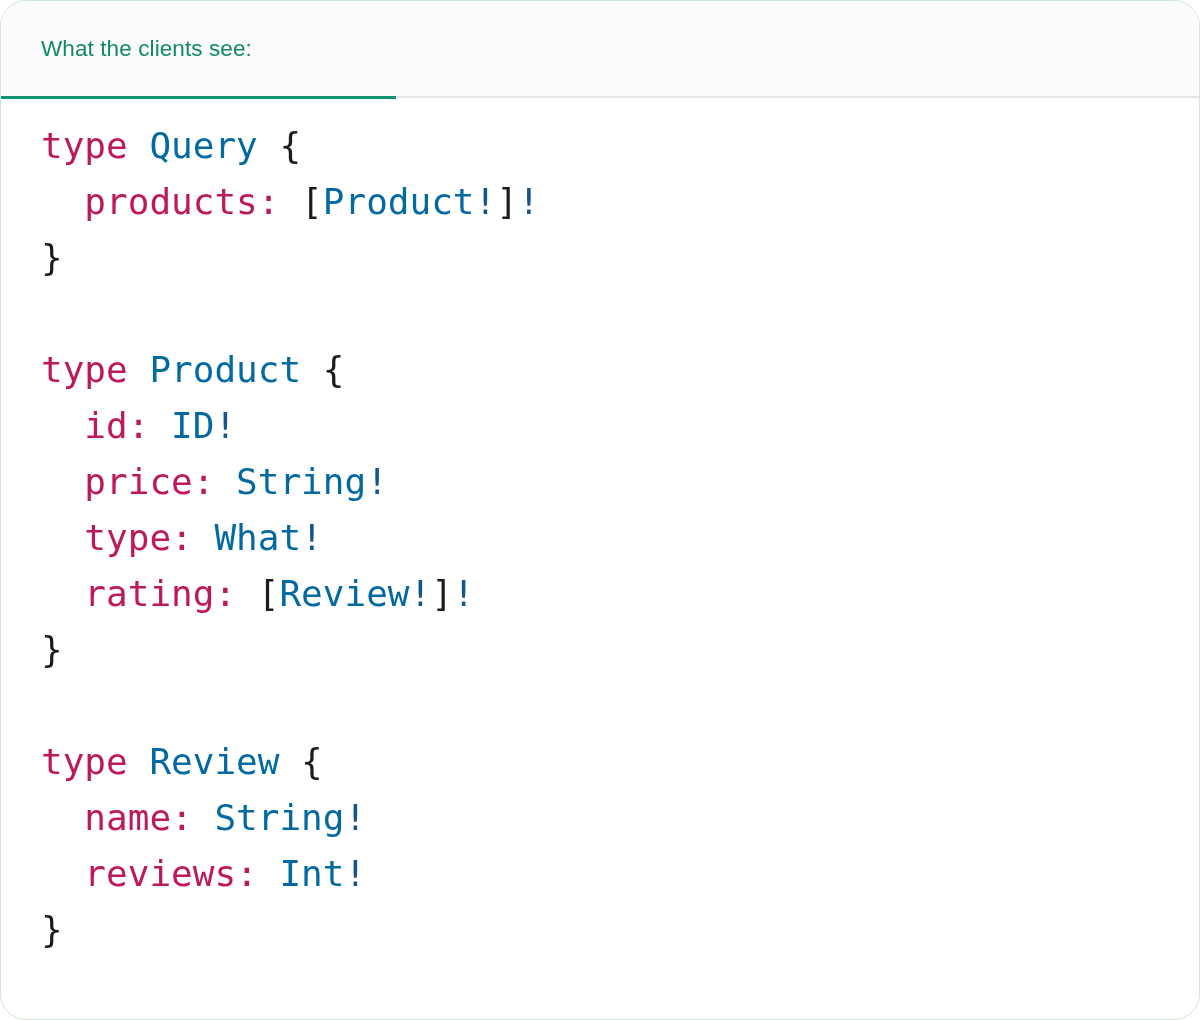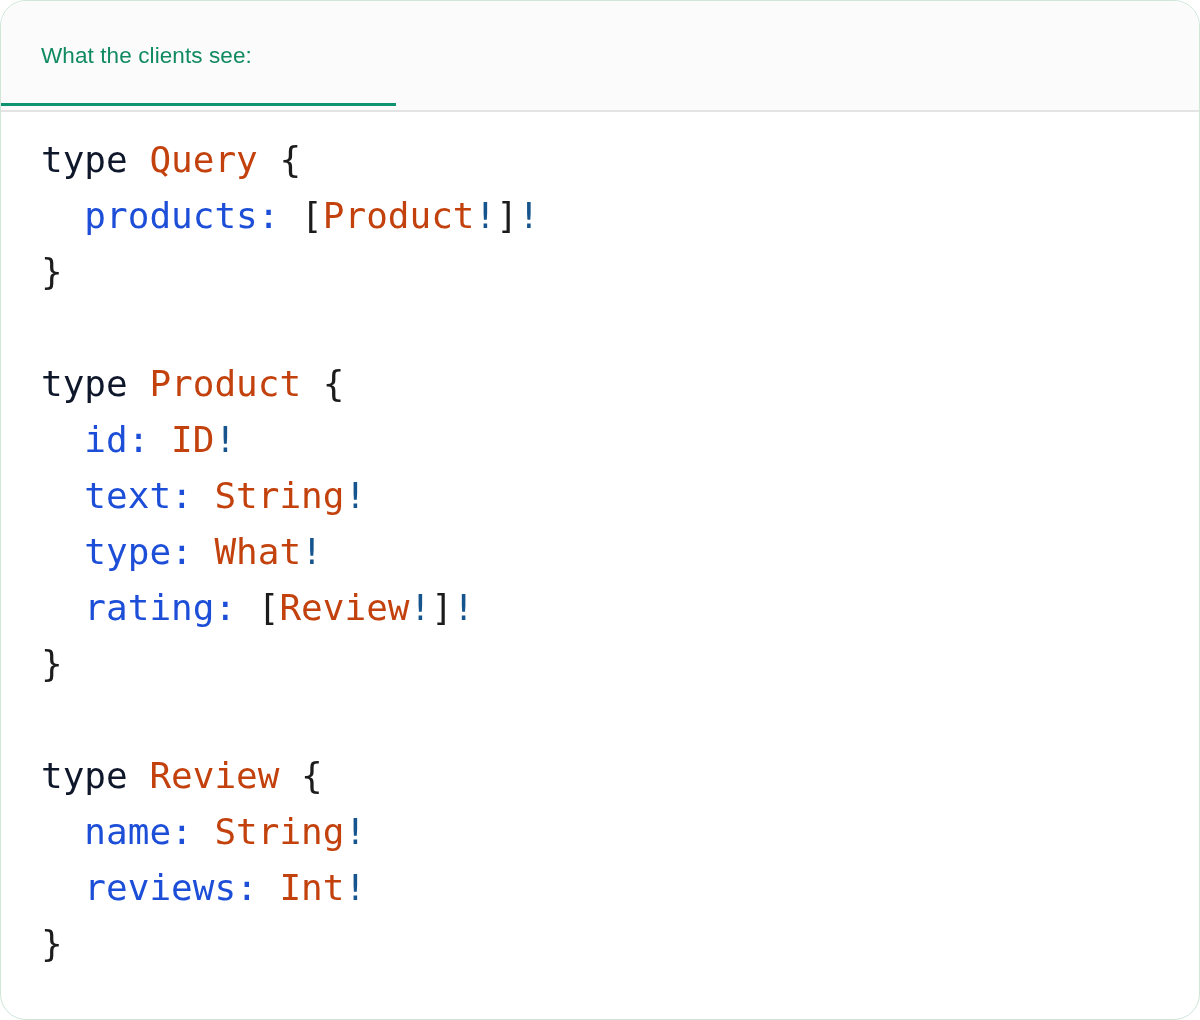--- a/index.html
+++ b/index.html
@@ -23,21 +23,21 @@
     background: #ffffff;
     border: 1px solid #cfe6d8;
     border-radius: 26px;
     overflow: hidden;
   }
 
   
   .tabstrip {
     position: relative;
     box-sizing: border-box;
-    height: 111px;
+    height: 97px;
     background: #fbfbfb;
     border-bottom: 2px solid #e4e4e4;
     display: flex;
     align-items: center;
   }
 
   .tab {
     position: relative;
     box-sizing: border-box;
     height: 97px;
@@ -87,23 +87,23 @@
   .code-line {
     height: 56px;
     white-space: pre;
   }
 
   .code-line.blank {
     height: 56px;
   }
 
   
-  .tok-keyword { color: #0f172a; }
-  .tok-typename { color: #c2410c; }
-  .tok-field    { color: #1d4ed8; }
+  .tok-keyword { color: #be185d; }
+  .tok-typename { color: #0369a1; }
+  .tok-field    { color: #be185d; }
   .tok-punct    { color: #1c1c1c; }
   .tok-bang     { color: #15548c; }
 </style>
 </head>
 <body>
 
 <div class="panel">
 
   <div class="tabstrip">
     <div class="tab">
@@ -112,21 +112,21 @@
     </div>
   </div>
 
   <div class="code-area">
     <pre class="code-block"><code id="code-root"><span class="code-line"><span class="tok-keyword">type</span><span class="tok-punct"> </span><span class="tok-typename">Query</span><span class="tok-punct"> {</span></span>
 <span class="code-line">  <span class="tok-field">products: </span><span class="tok-punct">[</span><span class="tok-typename">Product</span><span class="tok-bang">!</span><span class="tok-punct">]</span><span class="tok-bang">!</span></span>
 <span class="code-line"><span class="tok-punct">}</span></span>
 <span class="code-line blank"></span>
 <span class="code-line"><span class="tok-keyword">type</span><span class="tok-punct"> </span><span class="tok-typename">Product</span><span class="tok-punct"> {</span></span>
 <span class="code-line">  <span class="tok-field">id: </span><span class="tok-typename">ID</span><span class="tok-bang">!</span></span>
-<span class="code-line">  <span class="tok-field">text: </span><span class="tok-typename">String</span><span class="tok-bang">!</span></span>
+<span class="code-line">  <span class="tok-field">price: </span><span class="tok-typename">String</span><span class="tok-bang">!</span></span>
 <span class="code-line">  <span class="tok-field">type: </span><span class="tok-typename">What</span><span class="tok-bang">!</span></span>
 <span class="code-line">  <span class="tok-field">rating: </span><span class="tok-punct">[</span><span class="tok-typename">Review</span><span class="tok-bang">!</span><span class="tok-punct">]</span><span class="tok-bang">!</span></span>
 <span class="code-line"><span class="tok-punct">}</span></span>
 <span class="code-line blank"></span>
 <span class="code-line"><span class="tok-keyword">type</span><span class="tok-punct"> </span><span class="tok-typename">Review</span><span class="tok-punct"> {</span></span>
 <span class="code-line">  <span class="tok-field">name: </span><span class="tok-typename">String</span><span class="tok-bang">!</span></span>
 <span class="code-line">  <span class="tok-field">reviews: </span><span class="tok-typename">Int</span><span class="tok-bang">!</span></span>
 <span class="code-line"><span class="tok-punct">}</span></span>
 </code></pre>
   </div>

